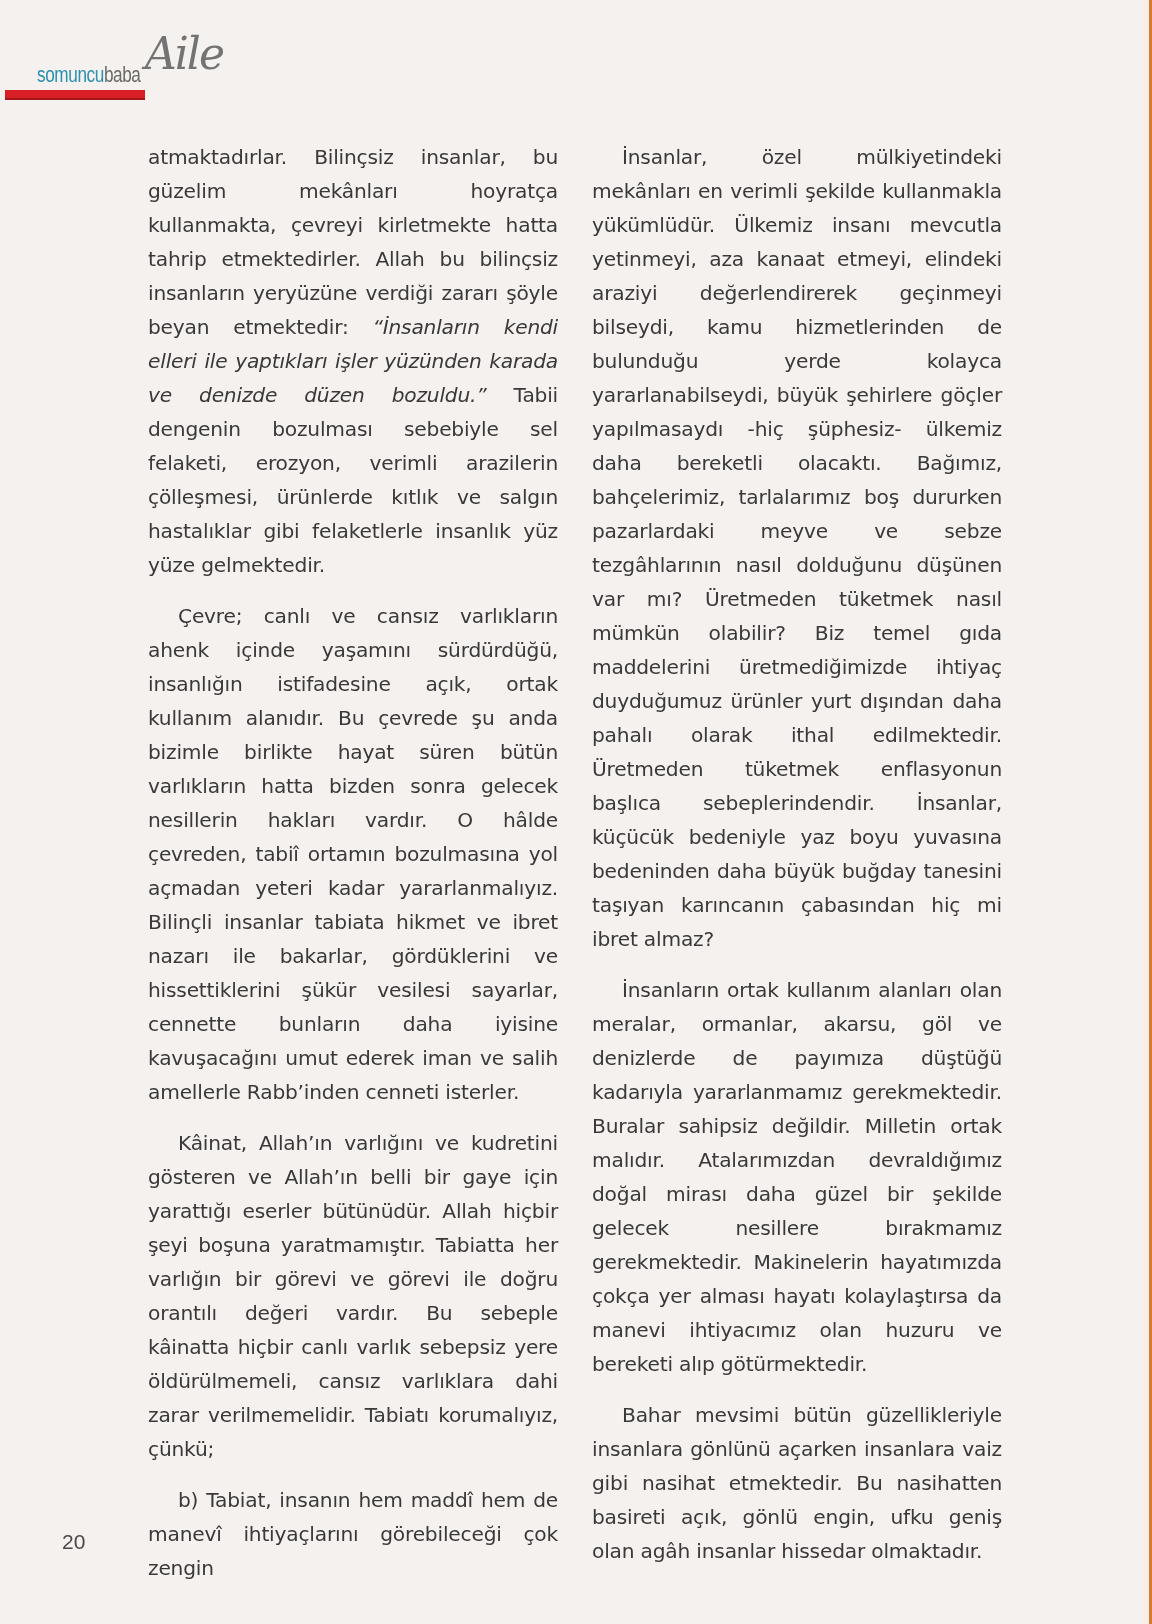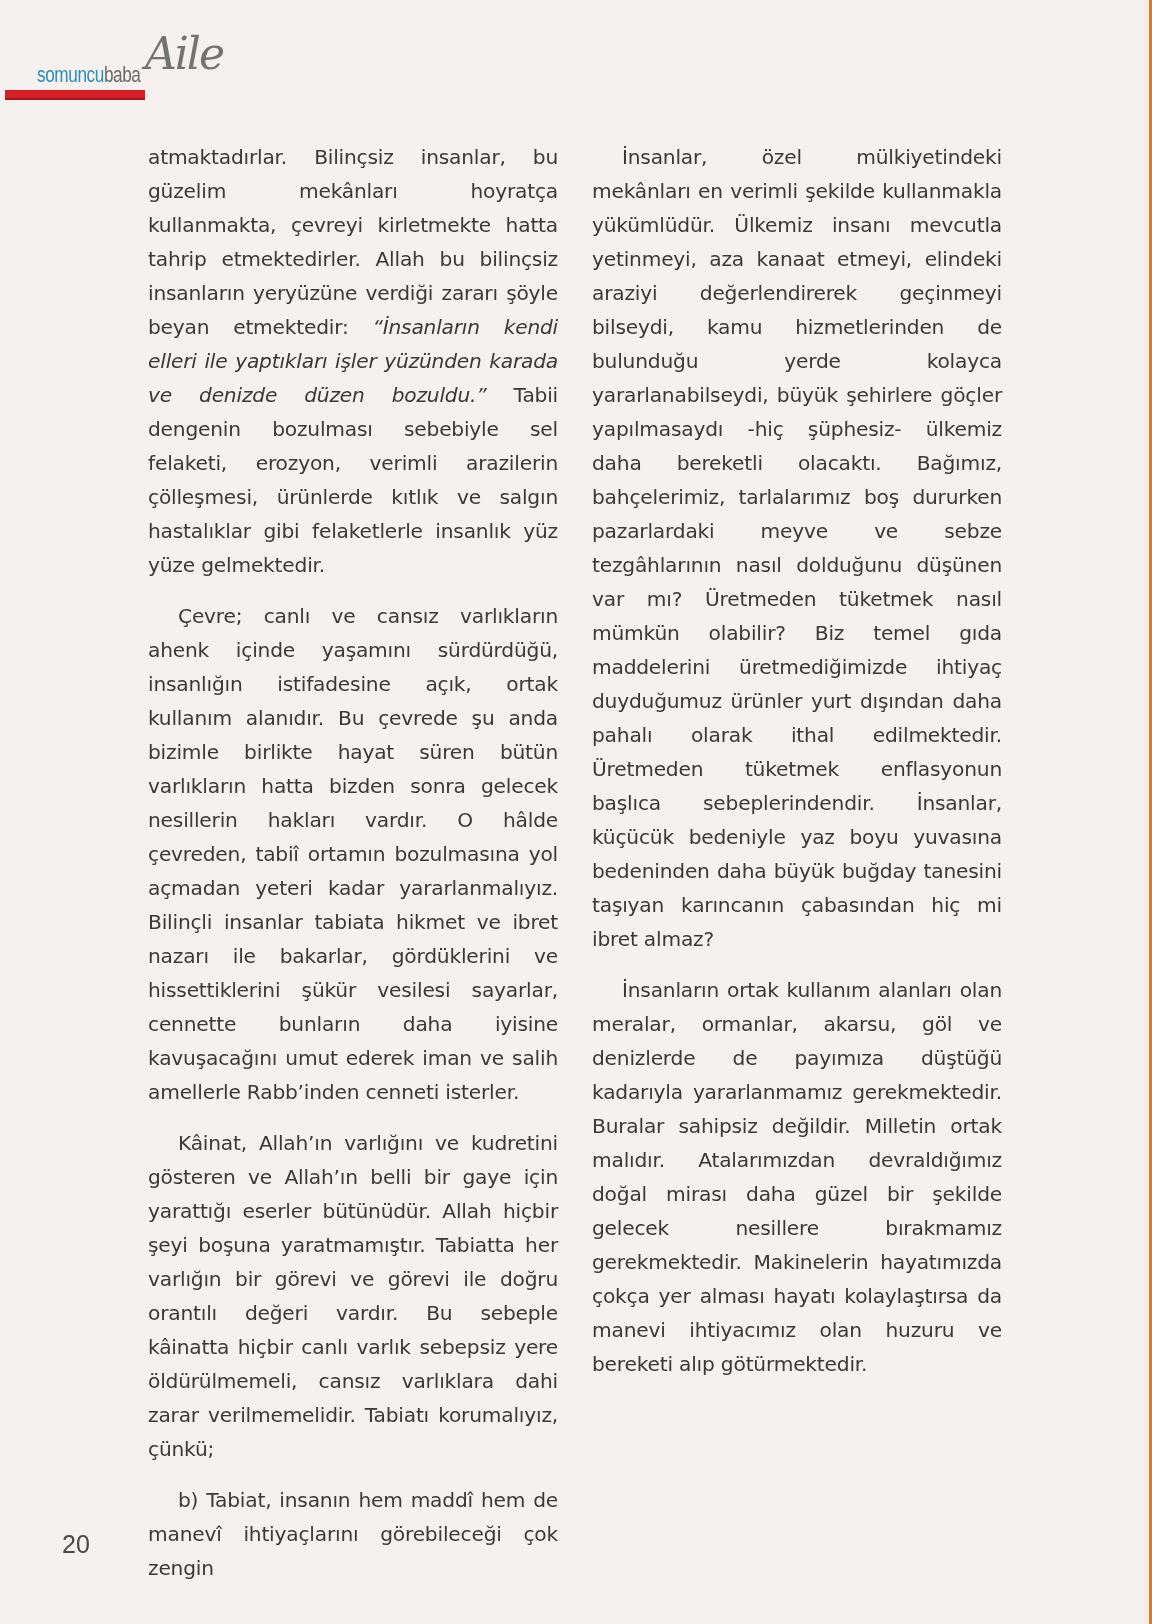--- a/index.html
+++ b/index.html
@@ -24,21 +24,21 @@
     position:absolute; left:140px; top:-8px; font-family:"DejaVu Serif", serif;
     font-style:italic; font-size:44px; color:#737373; letter-spacing:-2px; line-height:1;
   }
   .col { position:absolute; top:140px; width:410px; font-size:20.2px; line-height:34px;
     text-align:justify; font-weight:normal; letter-spacing:-0.2px; }
   .col.left { left:148px; }
   .col.right { left:592px; }
   .col p { margin:0 0 17px 0; }
   .col p.indent { text-indent:30px; }
   .col em { font-style:italic; }
-  .page-number { position:absolute; left:62px; top:1530px; font-size:25px; color:#4a4848; font-family:"Liberation Sans", sans-serif; }
+  .page-number { position:absolute; left:62px; top:1530px; font-size:21px; color:#4a4848; font-family:"Liberation Sans", sans-serif; }
 </style>
 </head>
 <body>
 
 <div class="right-edge-light"></div>
 <div class="right-edge"></div>
 
 <div class="masthead">
   <div class="bar"></div>
   <div class="bar2"></div>
@@ -51,15 +51,16 @@
 <div class="col left">
   <p><span>atmaktadırlar. Bilinçsiz insanlar, bu güzelim mekânları hoyratça kullanmakta, çevreyi kirletmekte hatta tahrip etmektedirler. Allah bu bilinçsiz insanların yeryüzüne verdiği zararı şöyle beyan etmektedir: </span><em>“İnsanların kendi elleri ile yaptıkları işler yüzünden karada ve denizde düzen bozuldu.”</em><span> Tabii dengenin bozulması sebebiyle sel felaketi, erozyon, verimli arazilerin çölleşmesi, ürünlerde kıtlık ve salgın hastalıklar gibi felaketlerle insanlık yüz yüze gelmektedir.</span></p>
   <p class="indent">Çevre; canlı ve cansız varlıkların ahenk içinde yaşamını sürdürdüğü, insanlığın istifadesine açık, ortak kullanım alanıdır. Bu çevrede şu anda bizimle birlikte hayat süren bütün varlıkların hatta bizden sonra gelecek nesillerin hakları vardır. O hâlde çevreden, tabiî ortamın bozulmasına yol açmadan yeteri kadar yararlanmalıyız. Bilinçli insanlar tabiata hikmet ve ibret nazarı ile bakarlar, gördüklerini ve hissettiklerini şükür vesilesi sayarlar, cennette bunların daha iyisine kavuşacağını umut ederek iman ve salih amellerle Rabb’inden cenneti isterler.</p>
   <p class="indent">Kâinat, Allah’ın varlığını ve kudretini gösteren ve Allah’ın belli bir gaye için yarattığı eserler bütünüdür. Allah hiçbir şeyi boşuna yaratmamıştır. Tabiatta her varlığın bir görevi ve görevi ile doğru orantılı değeri vardır. Bu sebeple kâinatta hiçbir canlı varlık sebepsiz yere öldürülmemeli, cansız varlıklara dahi zarar verilmemelidir. Tabiatı korumalıyız, çünkü;</p>
   <p class="indent">b) Tabiat, insanın hem maddî hem de manevî ihtiyaçlarını görebileceği çok zengin</p>
 </div>
 
 <div class="col right">
   <p class="indent">İnsanlar, özel mülkiyetindeki mekânları en verimli şekilde kullanmakla yükümlüdür. Ülkemiz insanı mevcutla yetinmeyi, aza kanaat etmeyi, elindeki araziyi değerlendirerek geçinmeyi bilseydi, kamu hizmetlerinden de bulunduğu yerde kolayca yararlanabilseydi, büyük şehirlere göçler yapılmasaydı -hiç şüphesiz- ülkemiz daha bereketli olacaktı. Bağımız, bahçelerimiz, tarlalarımız boş dururken pazarlardaki meyve ve sebze tezgâhlarının nasıl dolduğunu düşünen var mı? Üretmeden tüketmek nasıl mümkün olabilir? Biz temel gıda maddelerini üretmediğimizde ihtiyaç duyduğumuz ürünler yurt dışından daha pahalı olarak ithal edilmektedir. Üretmeden tüketmek enflasyonun başlıca sebeplerindendir. İnsanlar, küçücük bedeniyle yaz boyu yuvasına bedeninden daha büyük buğday tanesini taşıyan karıncanın çabasından hiç mi ibret almaz?</p>
   <p class="indent">İnsanların ortak kullanım alanları olan meralar, ormanlar, akarsu, göl ve denizlerde de payımıza düştüğü kadarıyla yararlanmamız gerekmektedir. Buralar sahipsiz değildir. Milletin ortak malıdır. Atalarımızdan devraldığımız doğal mirası daha güzel bir şekilde gelecek nesillere bırakmamız gerekmektedir. Makinelerin hayatımızda çokça yer alması hayatı kolaylaştırsa da manevi ihtiyacımız olan huzuru ve bereketi alıp götürmektedir.</p>
+  <p class="indent">Bahar mevsimi bütün güzellikleriyle insanlara gönlünü açarken insanlara vaiz gibi nasihat etmektedir. Bu nasihatten basireti açık, gönlü engin, ufku geniş olan agâh insanlar hissedar olmaktadır.</p>
 </div>
 
 <div class="page-number">20</div>
 
 </body></html>

